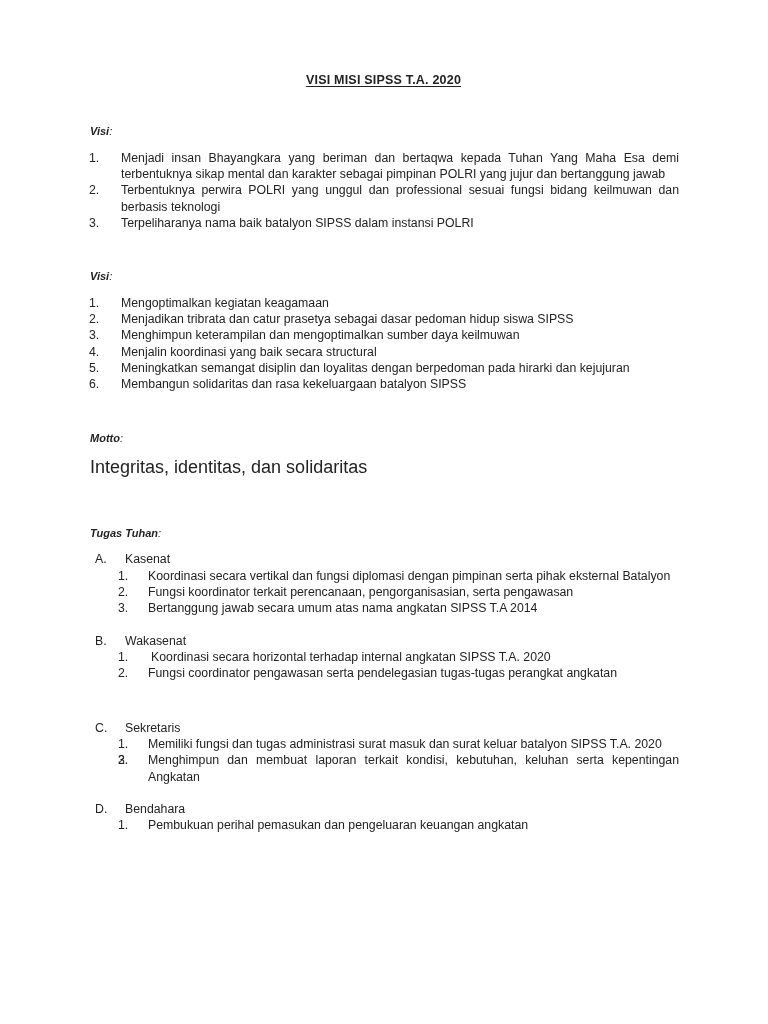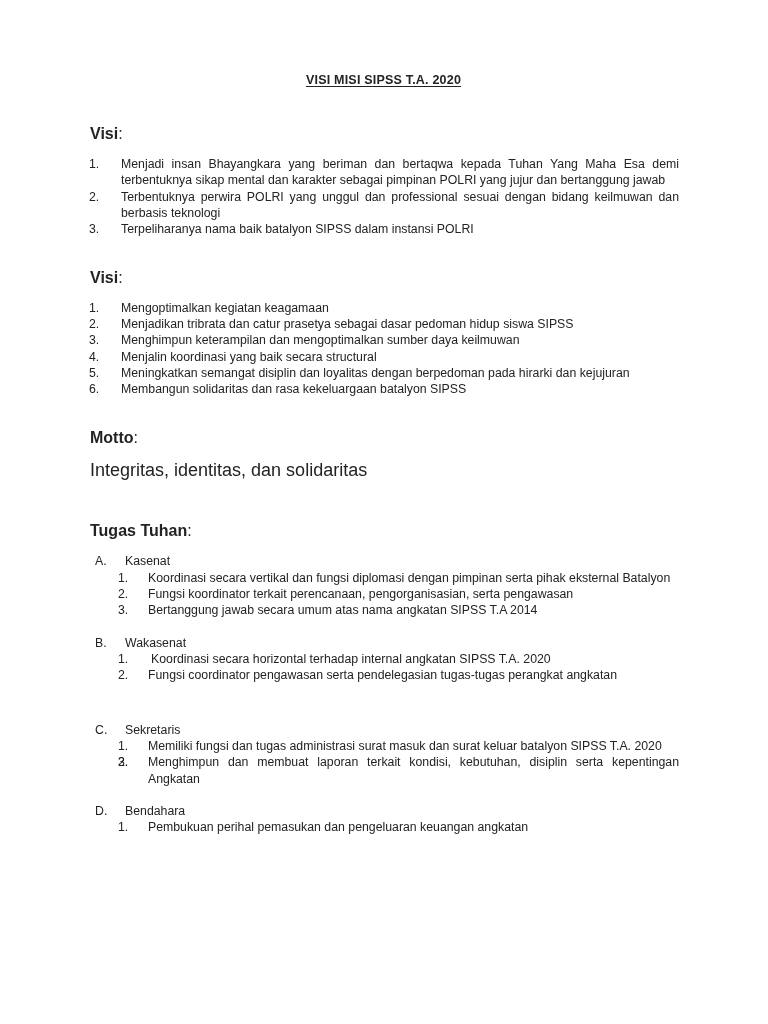--- a/index.html
+++ b/index.html
@@ -32,23 +32,24 @@
     margin: 0 0 36px 0;
     line-height: 1.3;
   }
   .doc-title span {
     text-decoration: underline;
     text-underline-offset: 2px;
   }
 
   
   .section-head {
-    font-size: 16px;
-    margin: 0 0 11px 2px;
+    font-size: 11px;
+    margin: 8px 0 11px 2px;
     line-height: 1.3;
+    font-style: italic;
   }
   .section-head b {
     font-weight: bold;
   }
   .section-head .colon {
     font-weight: normal;
   }
 
   
   .num-list {
@@ -143,21 +144,21 @@
   <div class="section-head">
     <b>Visi</b><span class="colon">:</span>
   </div>
   <ul class="num-list">
     <li class="justify">
       <span class="marker">1.</span>
       <span class="txt">Menjadi insan Bhayangkara yang beriman dan bertaqwa kepada Tuhan Yang Maha Esa demi terbentuknya sikap mental dan karakter sebagai pimpinan POLRI yang jujur dan bertanggung jawab</span>
     </li>
     <li class="justify">
       <span class="marker">2.</span>
-      <span class="txt">Terbentuknya perwira POLRI yang unggul dan professional sesuai dengan bidang keilmuwan dan berbasis teknologi</span>
+      <span class="txt">Terbentuknya perwira POLRI yang unggul dan professional sesuai fungsi bidang keilmuwan dan berbasis teknologi</span>
     </li>
     <li>
       <span class="marker">3.</span>
       <span class="txt">Terpeliharanya nama baik batalyon SIPSS dalam instansi POLRI</span>
     </li>
   </ul>
 
   <div class="gap-lg"></div>
 
   <div class="section-head">
@@ -253,21 +254,21 @@
       <ul class="sub-list">
         <li class="justify">
           <span class="marker">1.</span>
           <span class="txt">Memiliki fungsi dan tugas administrasi surat masuk dan surat keluar batalyon SIPSS T.A. 2020</span>
         </li>
         <li>
           <span class="marker">2.</span>
         </li>
         <li class="justify">
           <span class="marker">3.</span>
-          <span class="txt">Menghimpun dan membuat laporan terkait kondisi, kebutuhan, disiplin serta kepentingan Angkatan</span>
+          <span class="txt">Menghimpun dan membuat laporan terkait kondisi, kebutuhan, keluhan serta kepentingan Angkatan</span>
         </li>
       </ul>
     </div>
 
     <div class="alpha-group">
       <div class="alpha-head">
         <span class="marker">D.</span>
         <span>Bendahara</span>
       </div>
       <ul class="sub-list">

